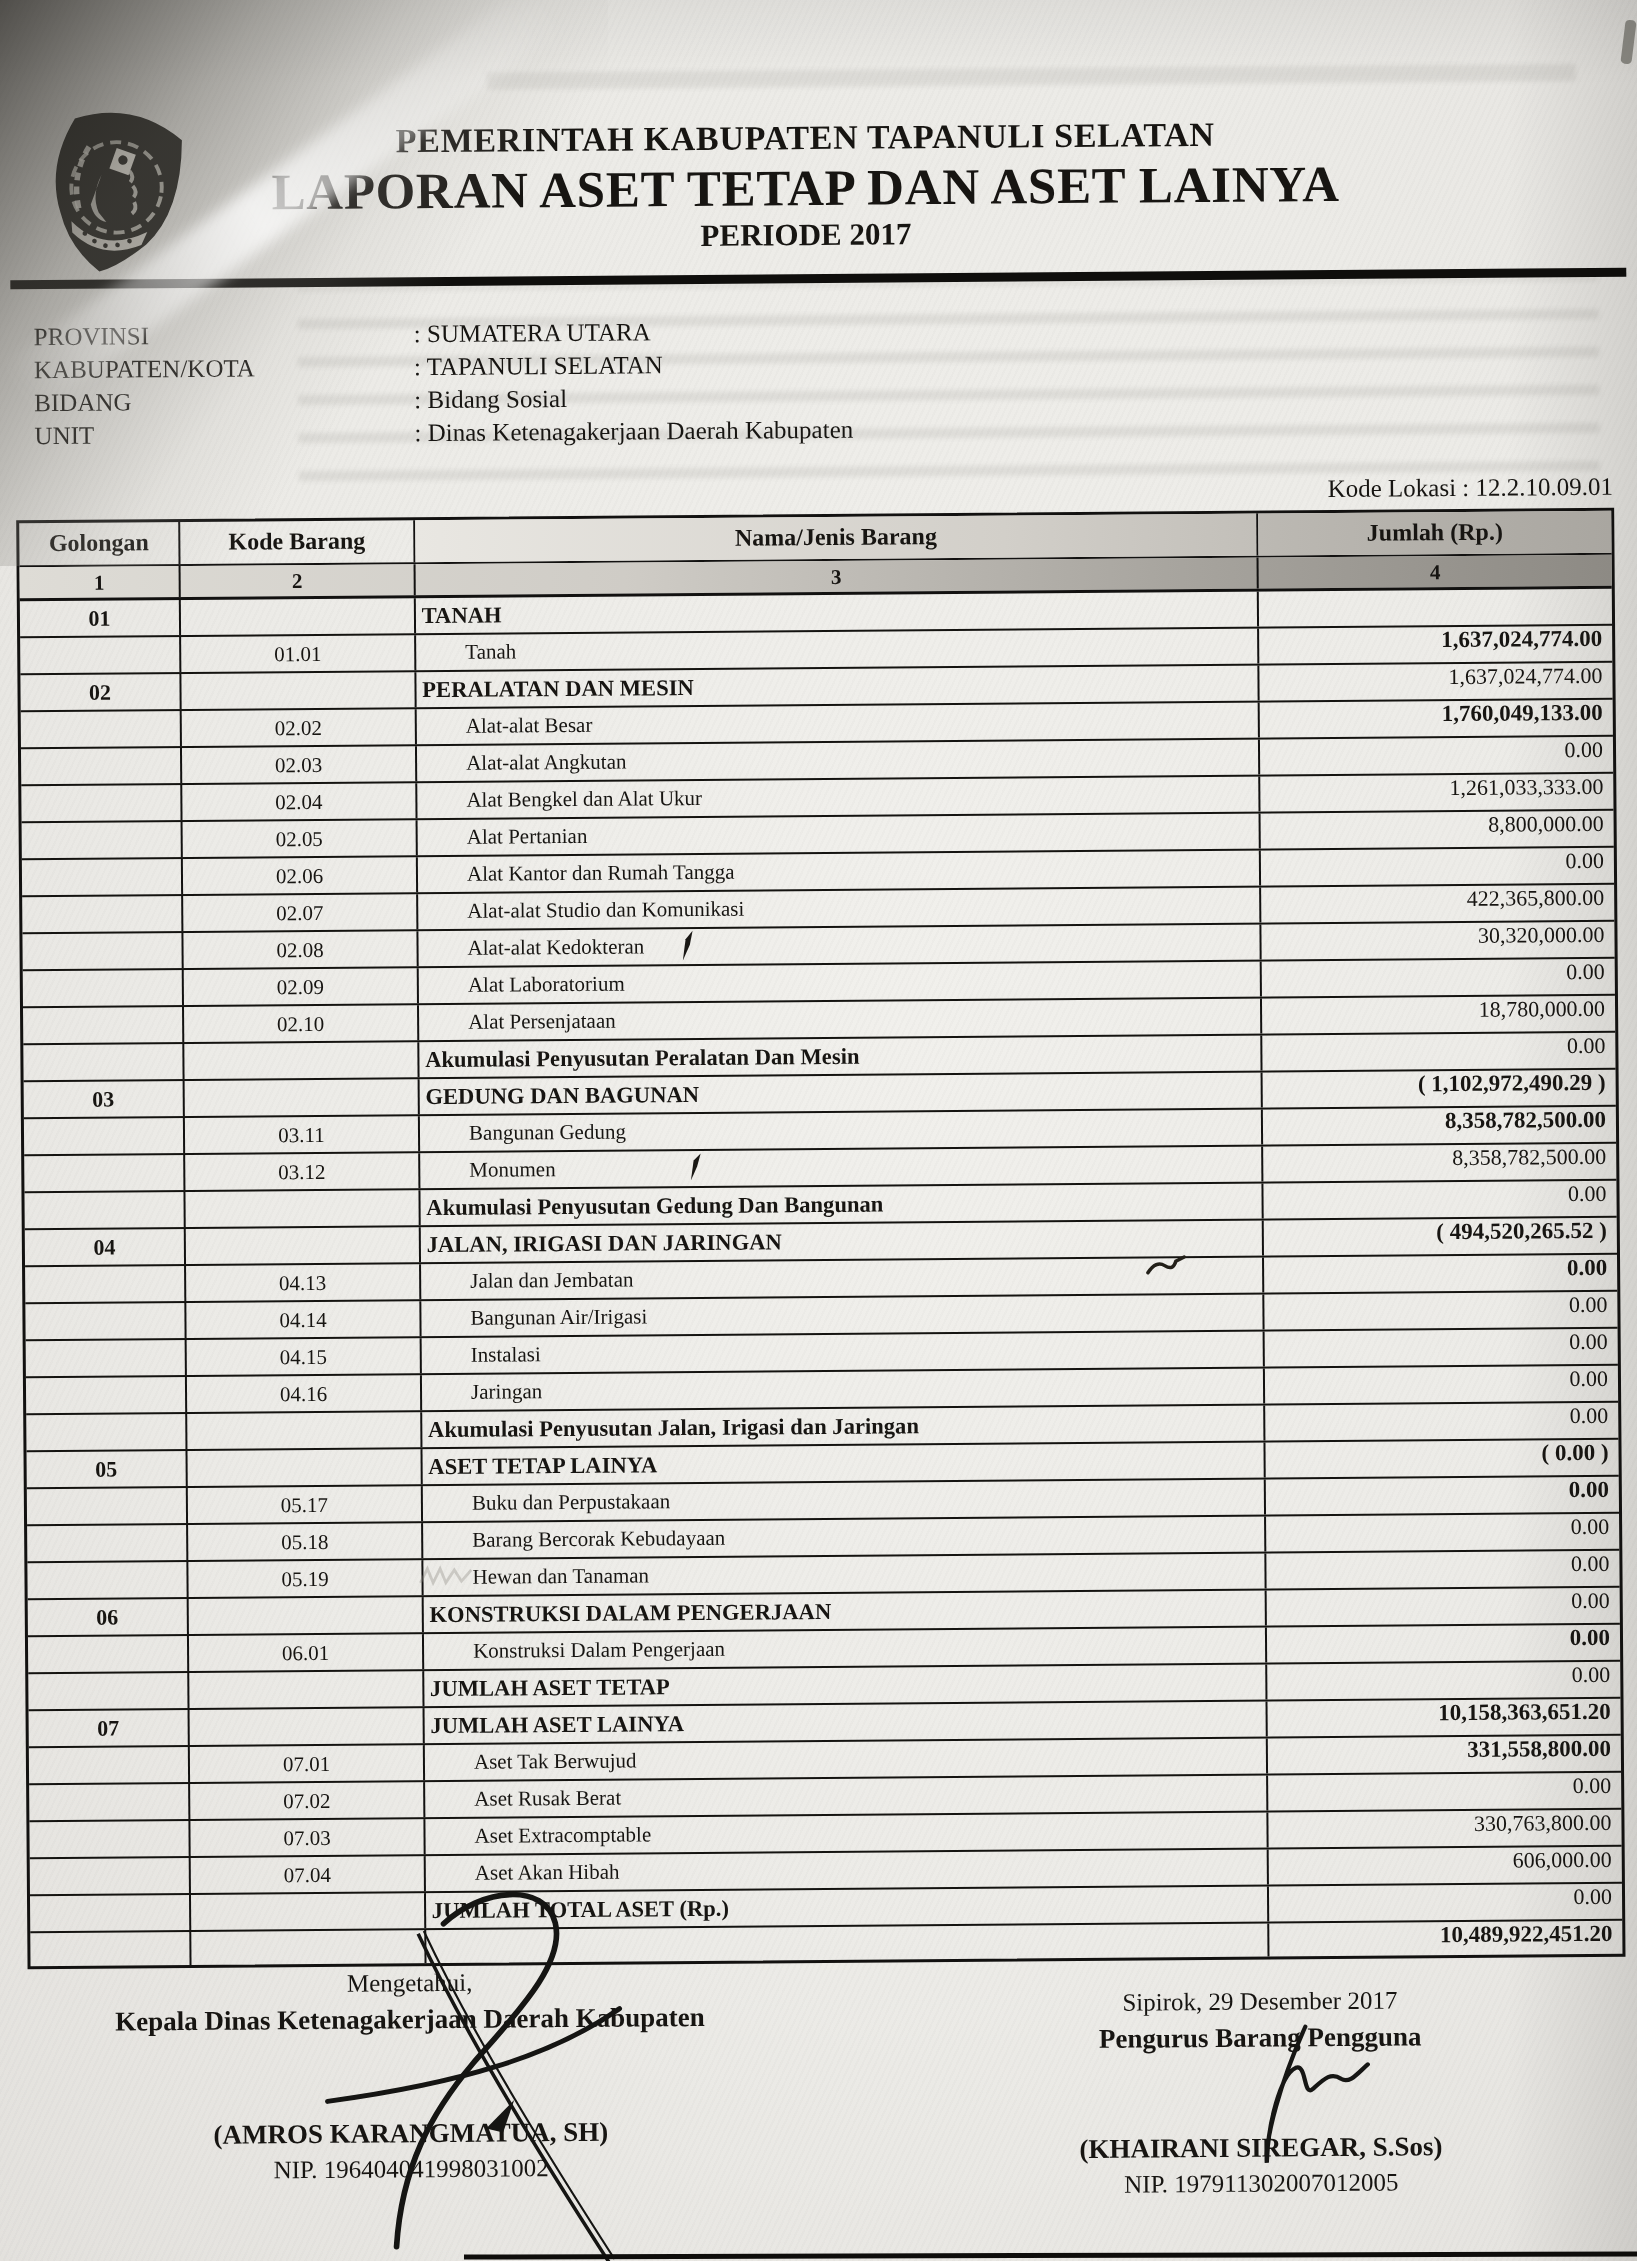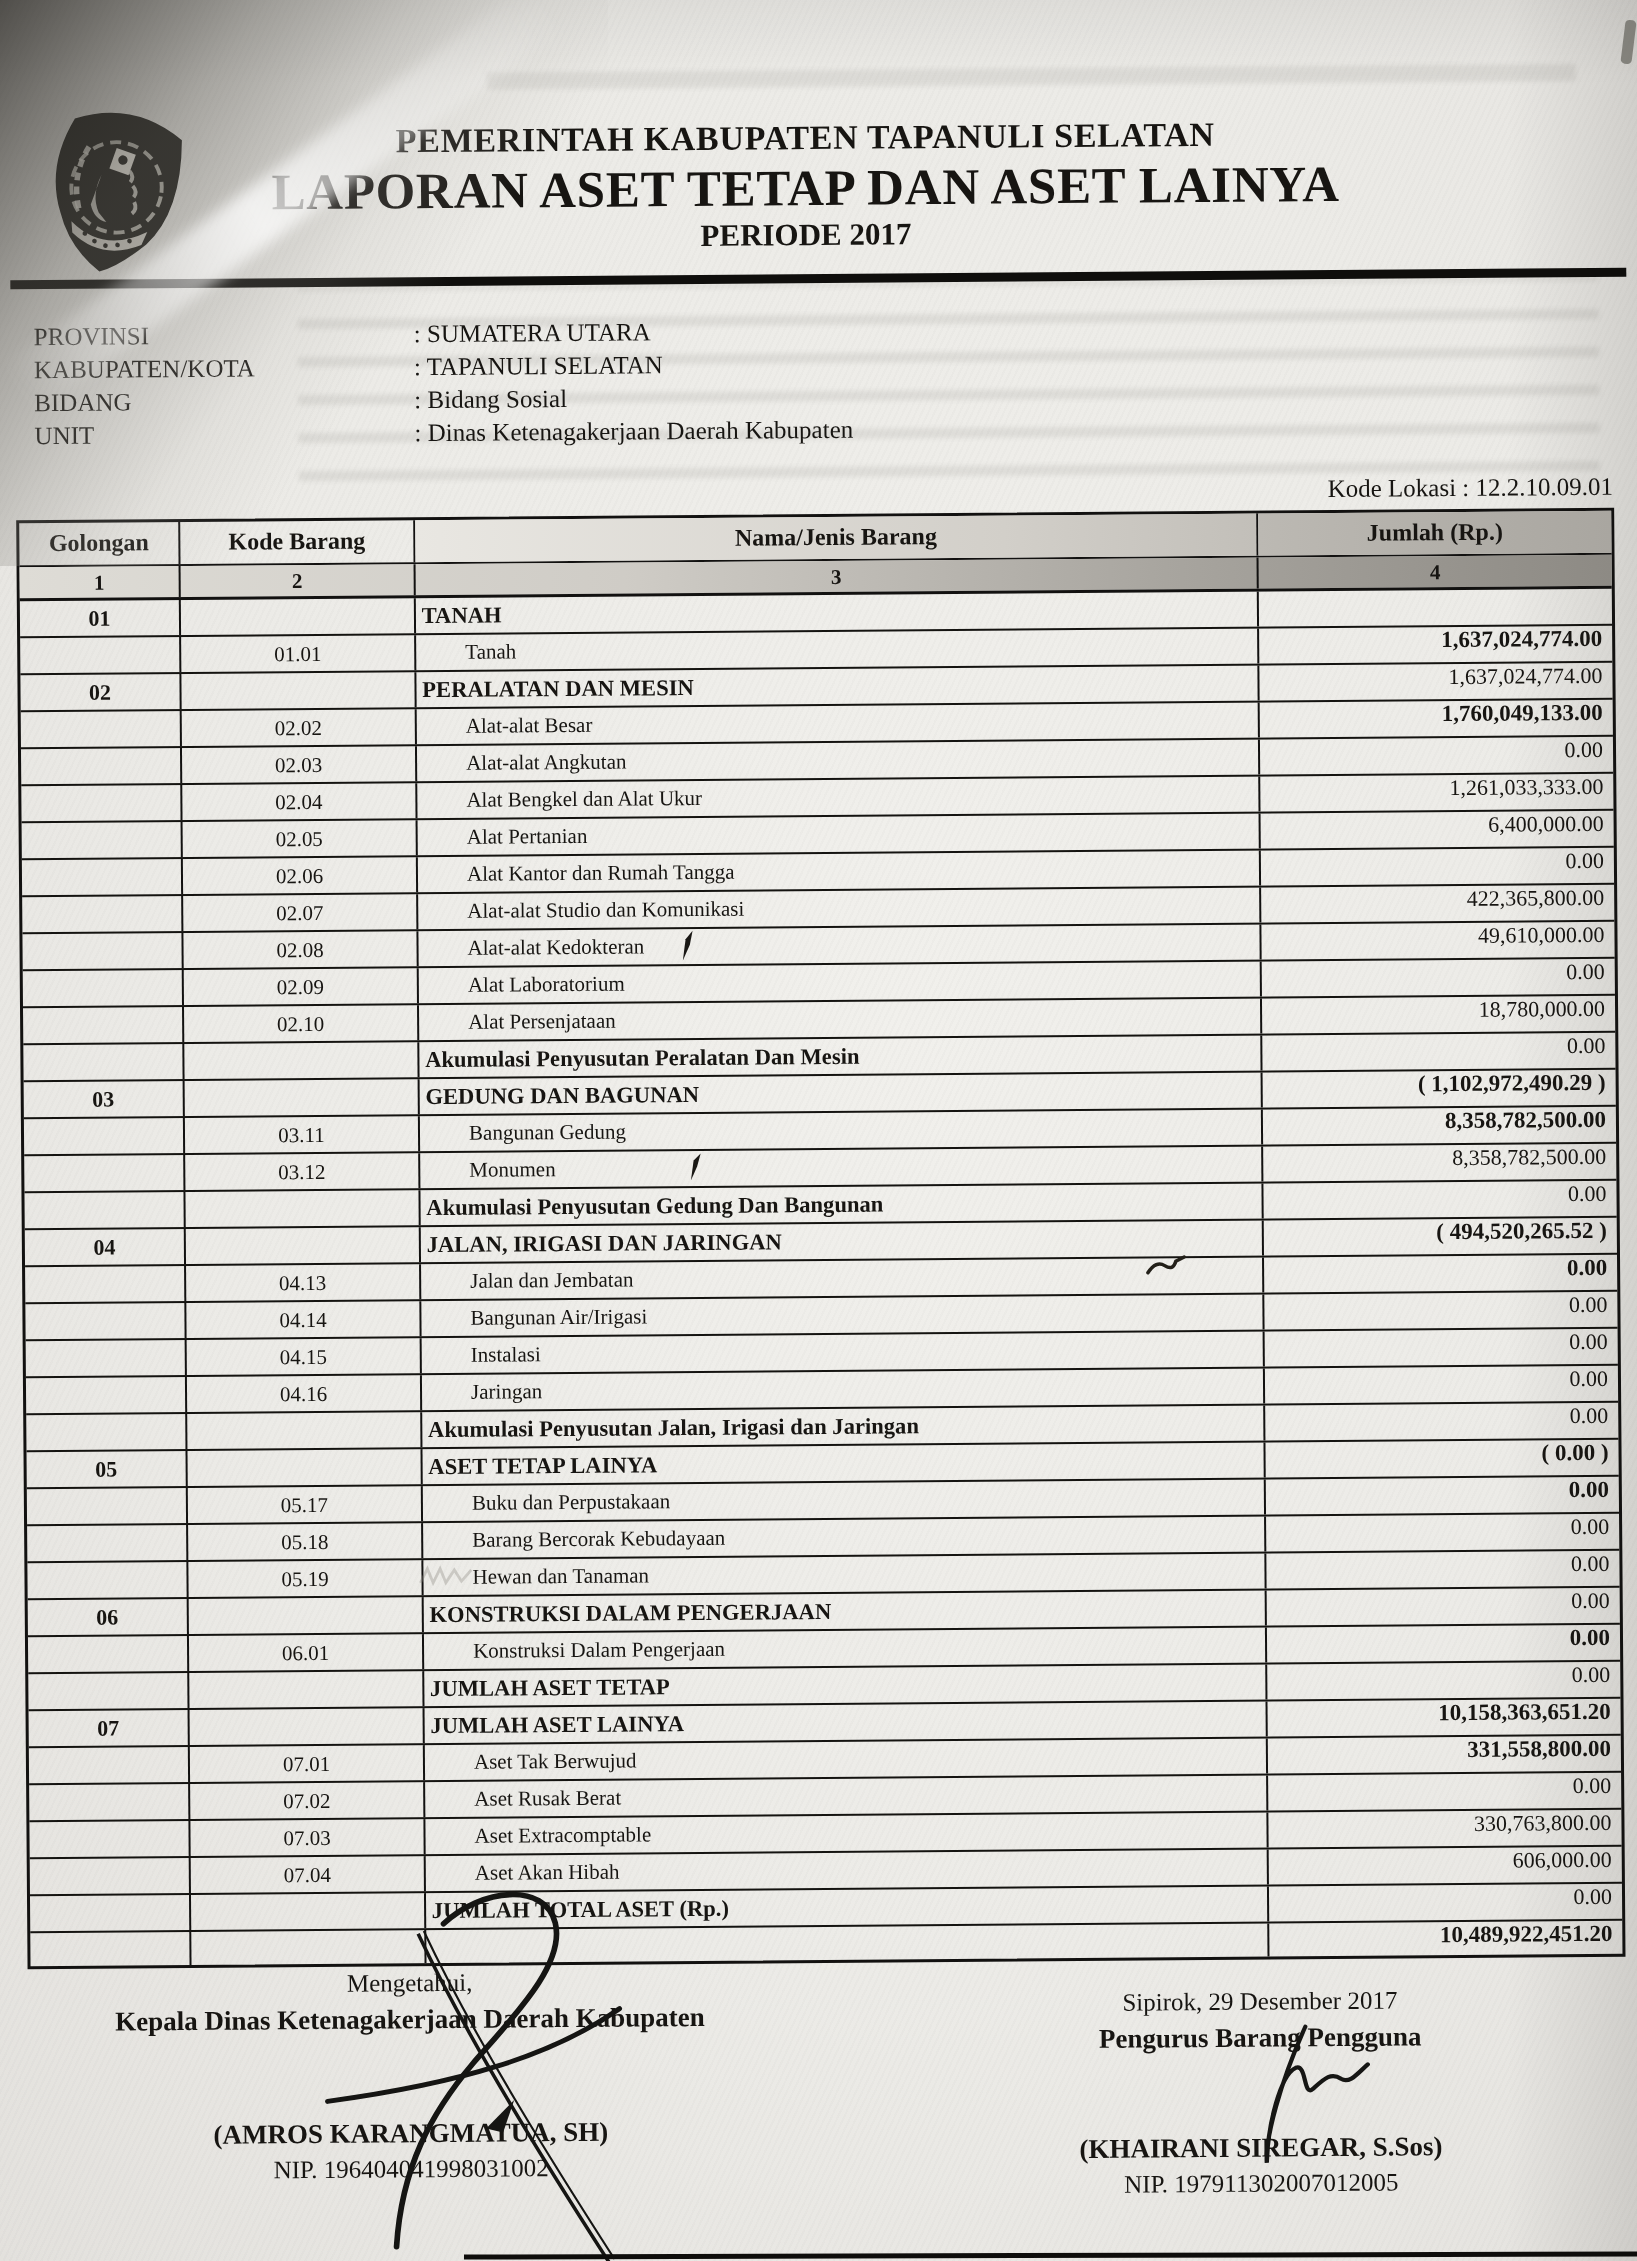--- a/index.html
+++ b/index.html
@@ -197,21 +197,21 @@
           <div class="cell nama">Alat-alat Angkutan</div>
           <div class="cell jum">
             <span class="num">1,261,033,333.00</span>
           </div>
         </div>
         <div class="trow detail">
           <div class="cell gol"></div>
           <div class="cell kode">02.04</div>
           <div class="cell nama">Alat Bengkel dan Alat Ukur</div>
           <div class="cell jum">
-            <span class="num">6,400,000.00</span>
+            <span class="num">8,800,000.00</span>
           </div>
         </div>
         <div class="trow detail">
           <div class="cell gol"></div>
           <div class="cell kode">02.05</div>
           <div class="cell nama">Alat Pertanian</div>
           <div class="cell jum">
             <span class="num">0.00</span>
           </div>
         </div>
@@ -221,21 +221,21 @@
           <div class="cell nama">Alat Kantor dan Rumah Tangga</div>
           <div class="cell jum">
             <span class="num">422,365,800.00</span>
           </div>
         </div>
         <div class="trow detail">
           <div class="cell gol"></div>
           <div class="cell kode">02.07</div>
           <div class="cell nama">Alat-alat Studio dan Komunikasi</div>
           <div class="cell jum">
-            <span class="num">49,610,000.00</span>
+            <span class="num">30,320,000.00</span>
           </div>
         </div>
         <div class="trow detail">
           <div class="cell gol"></div>
           <div class="cell kode">02.08</div>
           <div class="cell nama">Alat-alat Kedokteran</div>
           <div class="cell jum">
             <span class="num">0.00</span>
           </div>
         </div>

